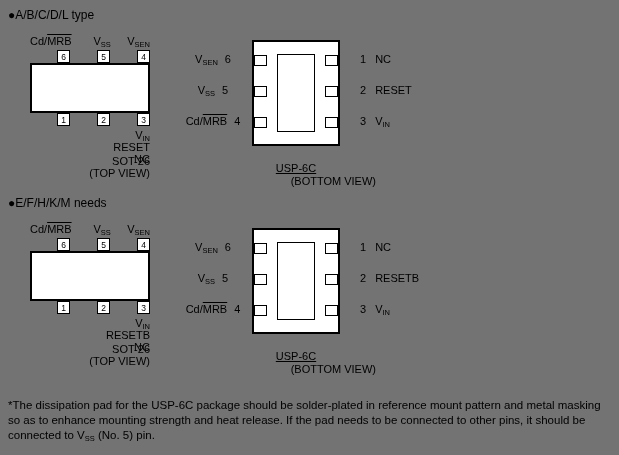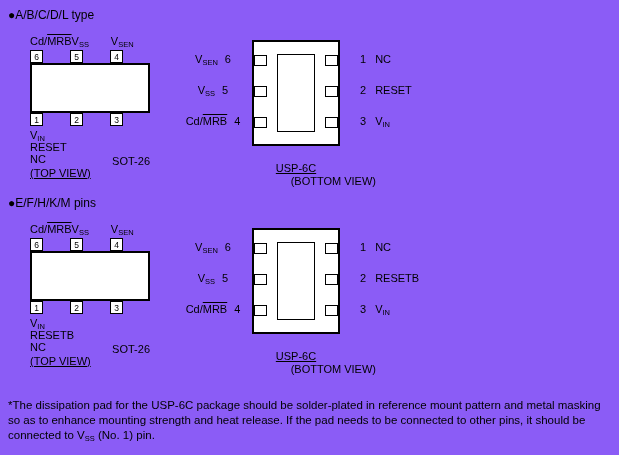--- a/index.html
+++ b/index.html
@@ -1,34 +1,34 @@
 <!DOCTYPE html>
 <html><head>
 <meta charset="utf-8">
 <style>
   html,body{margin:0;padding:0;background:#fff;}
-  .page{position:relative;width:619px;height:455px;background:#8b5cf6;color:#000;
+  .page{position:relative;width:619px;height:455px;background:#737373;color:#000;
         font-family:"Liberation Sans",sans-serif;font-size:11px;overflow:hidden;}
   .section{position:absolute;left:0;width:619px;height:188px;}
   .sec-0{top:8px;}
   .sec-1{top:196px;}
   .heading{position:absolute;left:8px;top:0;font-size:12px;white-space:nowrap;}
 
   
   .sot{position:absolute;left:30px;top:26px;width:120px;}
   .row3{display:flex;}
-  .col{flex:1;display:flex;justify-content:flex-start;align-items:center;}
+  .col{flex:1;display:flex;justify-content:flex-end;align-items:center;}
   .toplabels{height:14px;margin-bottom:2px;}
   .botlabels{height:14px;margin-top:3px;flex-direction:column;}
   .pinrow{height:13px;}
   .pinbox{width:13px;height:13px;border:1px solid #000;box-sizing:border-box;
           display:flex;align-items:center;justify-content:center;font-size:8.5px;background:#fff;}
   .sot-body{height:50px;border:2px solid #000;box-sizing:border-box;background:#fff;}
   .pkg-name{text-align:right;margin-top:12px;font-size:11px;}
-  .pkg-view{text-align:left;font-size:11px;text-decoration:underline;}
+  .pkg-view{text-align:right;font-size:11px;}
 
   .lbl{white-space:nowrap;}
   .ovl{text-decoration:overline;}
   sub{font-size:7.5px;vertical-align:baseline;position:relative;top:2px;}
 
   
   .usp{position:absolute;left:180px;top:32px;width:260px;}
   .usp-diagram{position:relative;height:112px;}
   .usp-pkg{position:absolute;left:72px;top:0;width:88px;height:106px;
            border:2px solid #000;box-sizing:border-box;background:#fff;}
@@ -127,21 +127,21 @@
         <div class="rgrp t0"><span class="pnum">1</span><span class="lbl"><span>NC</span><sub></sub></span></div>
         <div class="rgrp t1"><span class="pnum">2</span><span class="lbl"><span>RESET</span><sub></sub></span></div>
         <div class="rgrp t2"><span class="pnum">3</span><span class="lbl"><span>V</span><sub>IN</sub></span></div>
       </div>
       <div class="pkg-name usp-name">USP-6C</div>
       <div class="usp-view">(BOTTOM VIEW)</div>
     </div>
   </div>
 
   <div class="section sec-1">
-    <div class="heading">●E/F/H/K/M pins</div>
+    <div class="heading">●E/F/H/K/M needs</div>
 
     <div class="sot">
       <div class="row3 toplabels">
         <div class="col">
             <span class="lbl"><span>Cd/</span><span class="ovl">MRB</span><span></span><sub></sub></span>
           </div>
         <div class="col">
             <span class="lbl"><span></span><span class="ovl"></span><span>V</span><sub>SS</sub></span>
           </div>
         <div class="col">
@@ -204,15 +204,15 @@
 
         <div class="rgrp t0"><span class="pnum">1</span><span class="lbl"><span>NC</span><sub></sub></span></div>
         <div class="rgrp t1"><span class="pnum">2</span><span class="lbl"><span>RESETB</span><sub></sub></span></div>
         <div class="rgrp t2"><span class="pnum">3</span><span class="lbl"><span>V</span><sub>IN</sub></span></div>
       </div>
       <div class="pkg-name usp-name">USP-6C</div>
       <div class="usp-view">(BOTTOM VIEW)</div>
     </div>
   </div>
 
-  <div class="note"><span>*The dissipation pad for the USP-6C package should be solder-plated in reference mount pattern and metal masking so as to enhance mounting strength and heat release. If the pad needs to be connected to other pins, it should be connected to V</span><sub>SS</sub><span> (No. 1) pin.</span></div>
+  <div class="note"><span>*The dissipation pad for the USP-6C package should be solder-plated in reference mount pattern and metal masking so as to enhance mounting strength and heat release. If the pad needs to be connected to other pins, it should be connected to V</span><sub>SS</sub><span> (No. 5) pin.</span></div>
 
 </div>
 
 </body></html>

